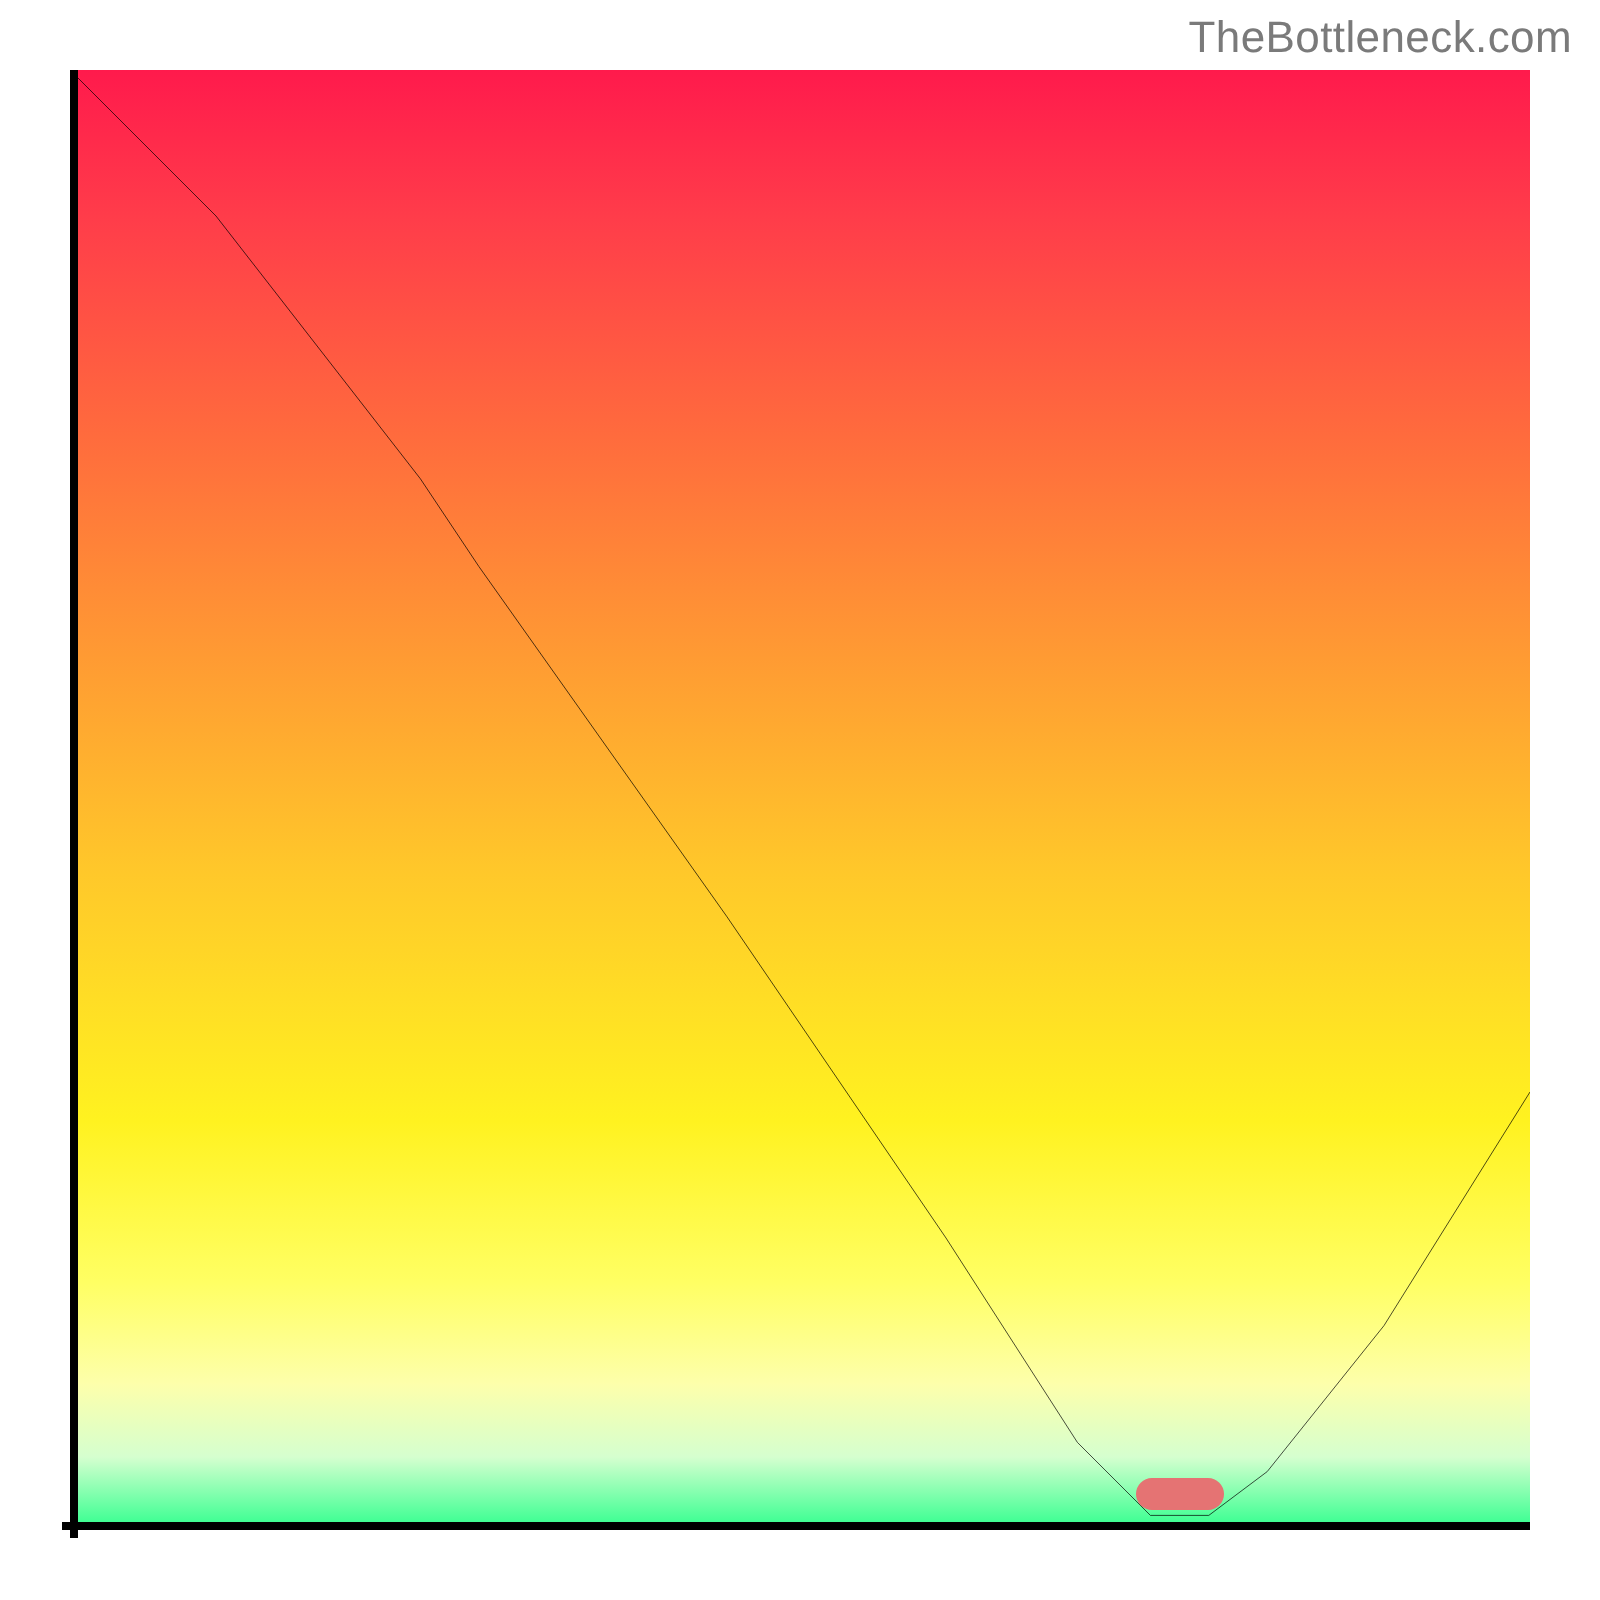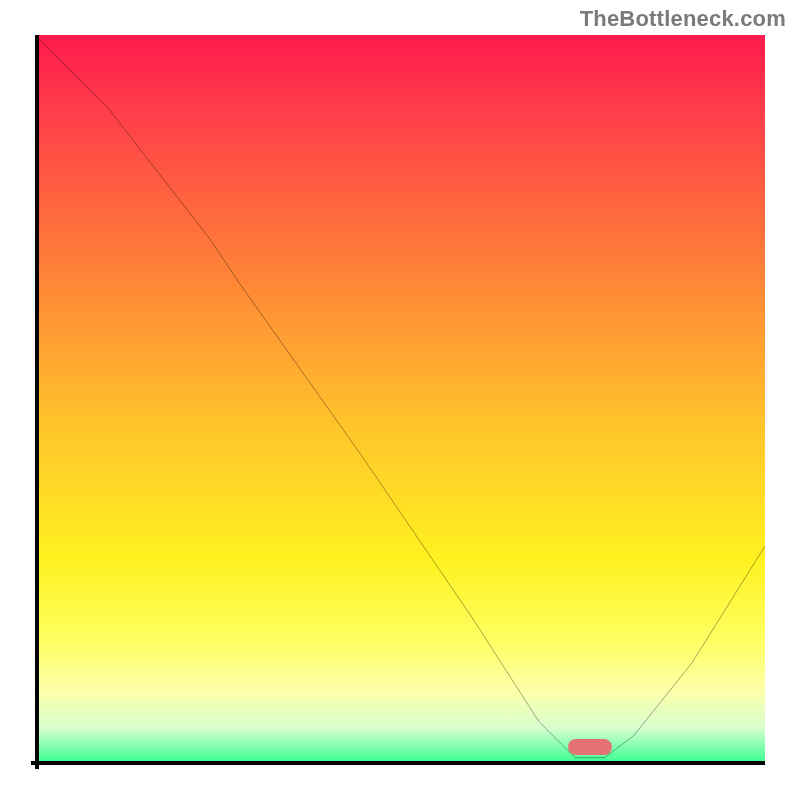--- a/index.html
+++ b/index.html
@@ -15,21 +15,21 @@
     position: relative;
     width: 800px;
     height: 800px;
   }
   .watermark {
     position: absolute;
     top: 6px;
     right: 14px;
     font-size: 22px;
     color: #7a7a7a;
-    font-weight: 700;
+    font-weight: 400;
     letter-spacing: 0.2px;
     z-index: 10;
   }
   .plot-area {
     position: absolute;
     left: 35px;
     top: 35px;
     width: 730px;
     height: 730px;
   }

